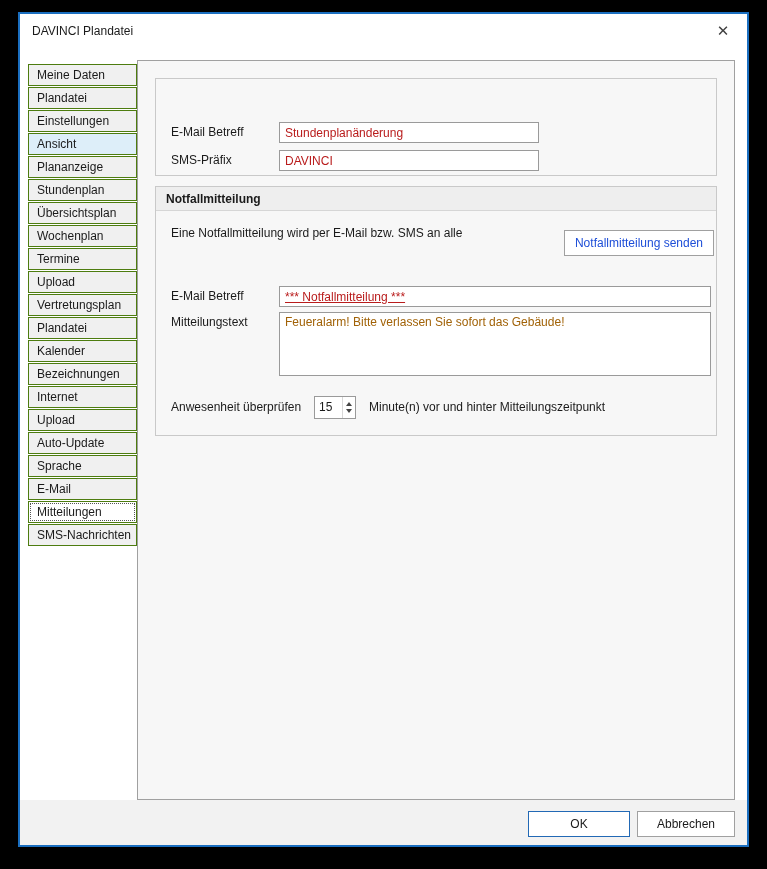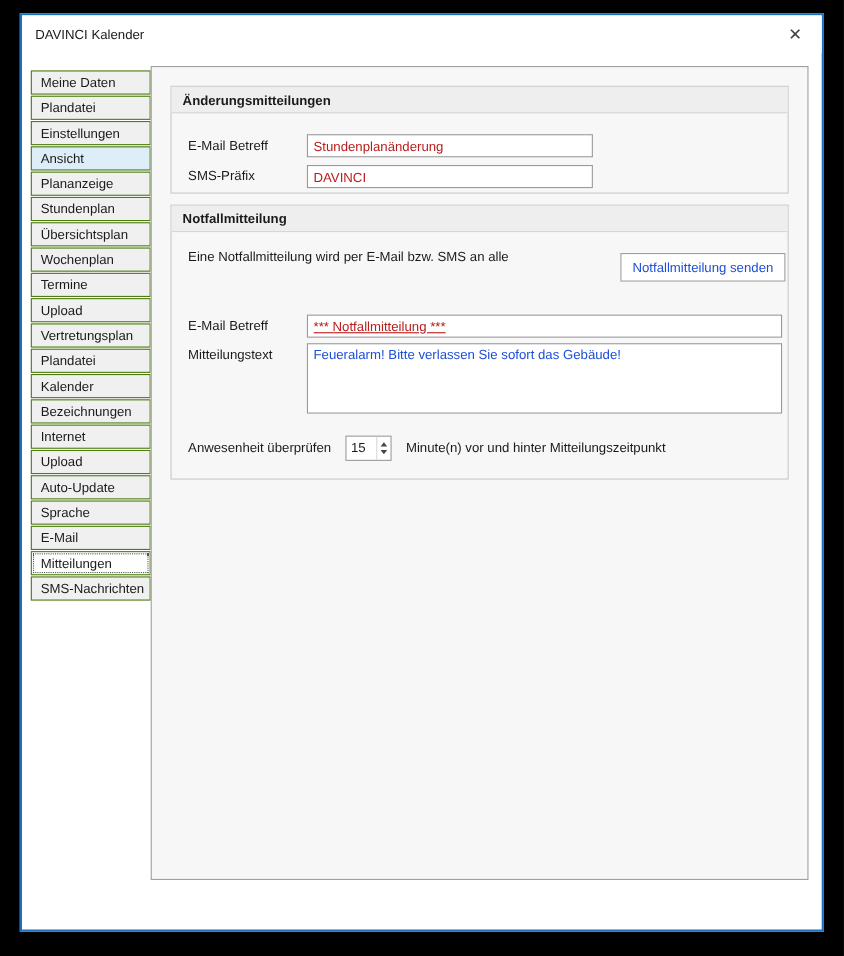--- a/index.html
+++ b/index.html
@@ -40,21 +40,21 @@
   .text-input { position:absolute; height:21px; background:#ffffff;
     border:1px solid #9a9a9a; font-family:"Liberation Sans",sans-serif;
     font-size:12px; padding:0 5px; color:#b91c1c; outline:none; }
   .desc { position:absolute; left:15px; top:38px; font-size:12px; line-height:16px; }
   .send-btn { position:absolute; left:408px; top:43px; width:150px; height:26px;
     background:#ffffff; border:1px solid #a0a0a0; font-size:12px;
     font-family:"Liberation Sans",sans-serif; color:#1d4ed8; }
   .msg-textarea { position:absolute; left:123px; top:125px; width:432px; height:64px;
     background:#ffffff; border:1px solid #9a9a9a; resize:none;
     font-family:"Liberation Sans",sans-serif; font-size:12px; padding:2px 5px;
-    color:#1d4ed8; outline:none; overflow:hidden; }
+    color:#a16207; outline:none; overflow:hidden; }
   
   .stepper { position:absolute; left:158px; top:209px; width:42px; height:23px;
     background:#ffffff; border:1px solid #9a9a9a; display:flex; }
   .stepper .val { flex:1; font-size:12px; line-height:21px; padding-left:4px; }
   .stepper .arrows { width:13px; border-left:1px solid #d8d8d8;
     display:flex; flex-direction:column; align-items:center; justify-content:center; gap:3px; }
   .tri-up { width:0; height:0; border-left:3px solid transparent;
     border-right:3px solid transparent; border-bottom:4px solid #444; }
   .tri-down { width:0; height:0; border-left:3px solid transparent;
     border-right:3px solid transparent; border-top:4px solid #444; }
@@ -65,21 +65,21 @@
   .ok-btn { left:508px; top:11px; width:102px; border:1px solid #2269b5; }
   .cancel-btn { left:617px; top:11px; width:98px; border:1px solid #a0a0a0; }
 </style>
 </head>
 <body>
 
 <div class="stage">
   <div class="window">
 
     <div class="titlebar">
-      <span class="title">DAVINCI Kalender</span>
+      <span class="title">DAVINCI Plandatei</span>
     </div>
     <div class="close-btn">✕</div>
 
     <div class="sidebar">
       <div class="tab">Meine Daten</div>
       <div class="tab">Plandatei</div>
       <div class="tab">Einstellungen</div>
       <div class="tab hovered">Ansicht</div>
       <div class="tab">Plananzeige</div>
       <div class="tab">Stundenplan</div>
@@ -96,21 +96,20 @@
       <div class="tab">Auto-Update</div>
       <div class="tab">Sprache</div>
       <div class="tab">E-Mail</div>
       <div class="tab selected">Mitteilungen</div>
       <div class="tab">SMS-Nachrichten</div>
     </div>
 
     <div class="panel">
 
       <div class="group group1">
-        <div class="group-header">Änderungsmitteilungen</div>
         <div class="field-label" style="left:15px; top:43px;">E-Mail Betreff</div>
         <input class="text-input" style="left: 123px; top: 43px; width: 260px;" type="text" value="Stundenplanänderung">
         <div class="field-label" style="left:15px; top:71px;">SMS-Präfix</div>
         <input class="text-input" style="left: 123px; top: 71px; width: 260px;" type="text" value="DAVINCI">
       </div>
 
       <div class="group group2">
         <div class="group-header">Notfallmitteilung</div>
 
         <div class="desc">
@@ -130,15 +129,19 @@
           <div class="arrows">
             <div class="tri-up"></div>
             <div class="tri-down"></div>
           </div>
         </div>
         <div class="field-label" style="left:213px; top:210px;">Minute(n) vor und hinter Mitteilungszeitpunkt</div>
       </div>
 
     </div>
 
+    <div class="footer">
+      <button class="dlg-btn ok-btn">OK</button>
+      <button class="dlg-btn cancel-btn">Abbrechen</button>
+    </div>
 
   </div>
 </div>
 
 </body></html>

